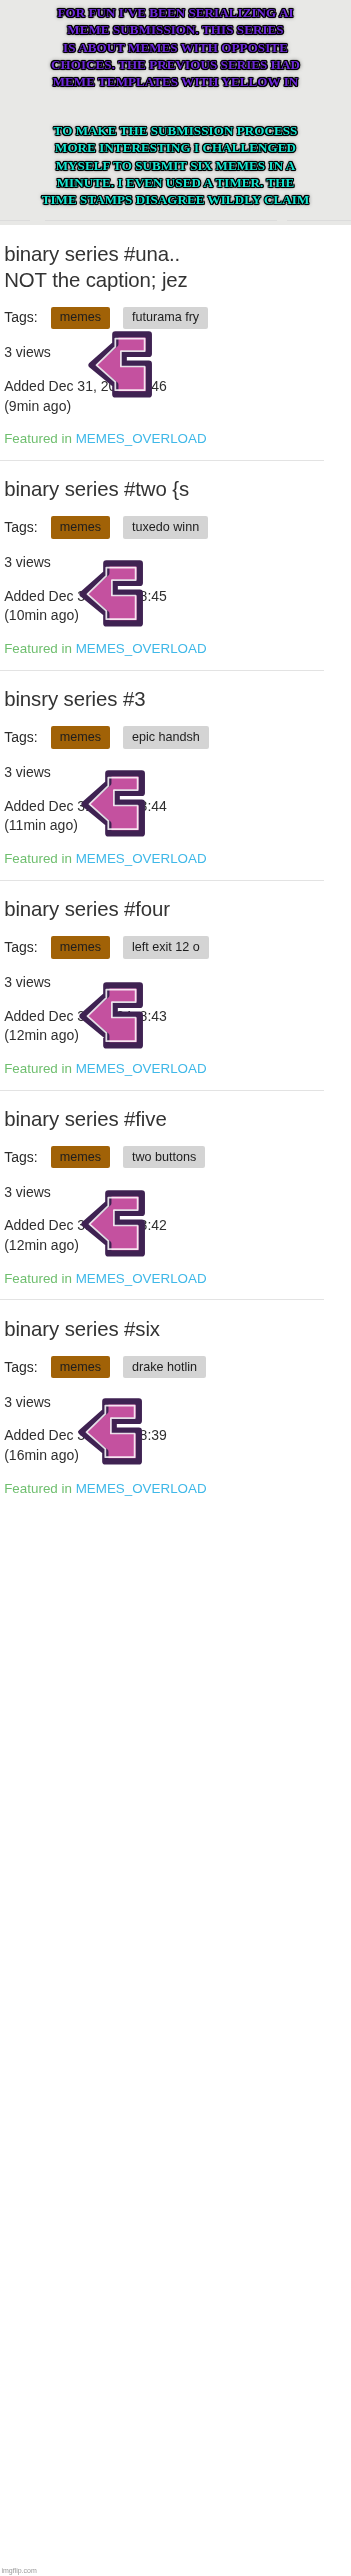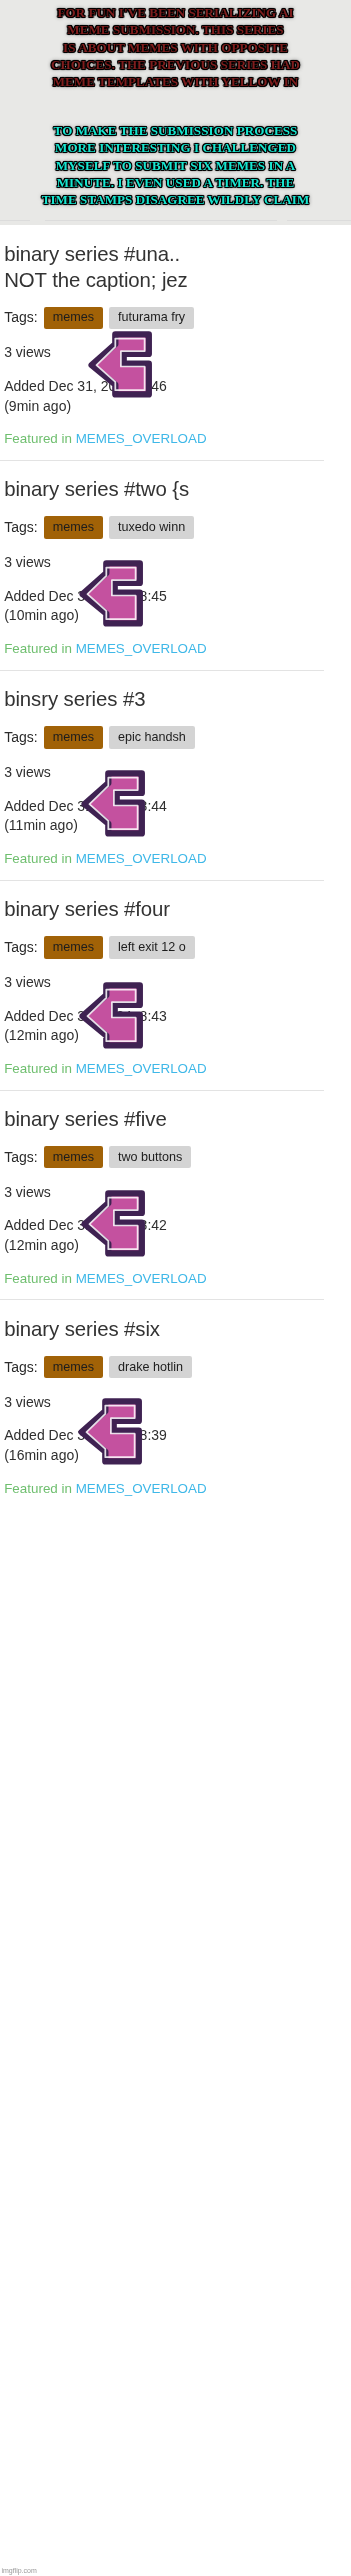--- a/index.html
+++ b/index.html
@@ -33,21 +33,21 @@
     text-transform: uppercase;
     letter-spacing: 0.1px;
   }
   .caption-yellow {
     position: absolute;
     left: 0;
     top: 4.2px;
     width: 351px;
     font-size: 13px;
     line-height: 17.3px;
-    color: #7f1d1d;
+    color: #6d28d9;
     text-shadow:
       0 0 1.4px #000, 0 0 1.4px #000, 0 0 2.1px #000,
       0.9px 0.9px 0 #000, -0.9px 0.9px 0 #000,
       0.9px -0.9px 0 #000, -0.9px -0.9px 0 #000,
       0 1.1px 0 #000, 0 -1.1px 0 #000,
       1.1px 0 0 #000, -1.1px 0 0 #000,
       0 0 4.2px rgba(0,0,0,.85);
   }
   .caption-cyan {
     position: absolute;
@@ -97,21 +97,21 @@
     white-space: nowrap;
     overflow: hidden;
     padding-top: 15.5px;
     letter-spacing: -0.1px;
   }
   .entry-title.two-line { white-space: normal; }
 
   .tags-row {
     display: flex;
     align-items: center;
-    gap: 6px;
+    gap: 13px;
     margin-top: 14px;
     white-space: nowrap;
     overflow: hidden;
   }
   .tags-label {
     font-size: 14px;
     color: #2b2b2b;
     line-height: 17px;
   }
   .tag {

